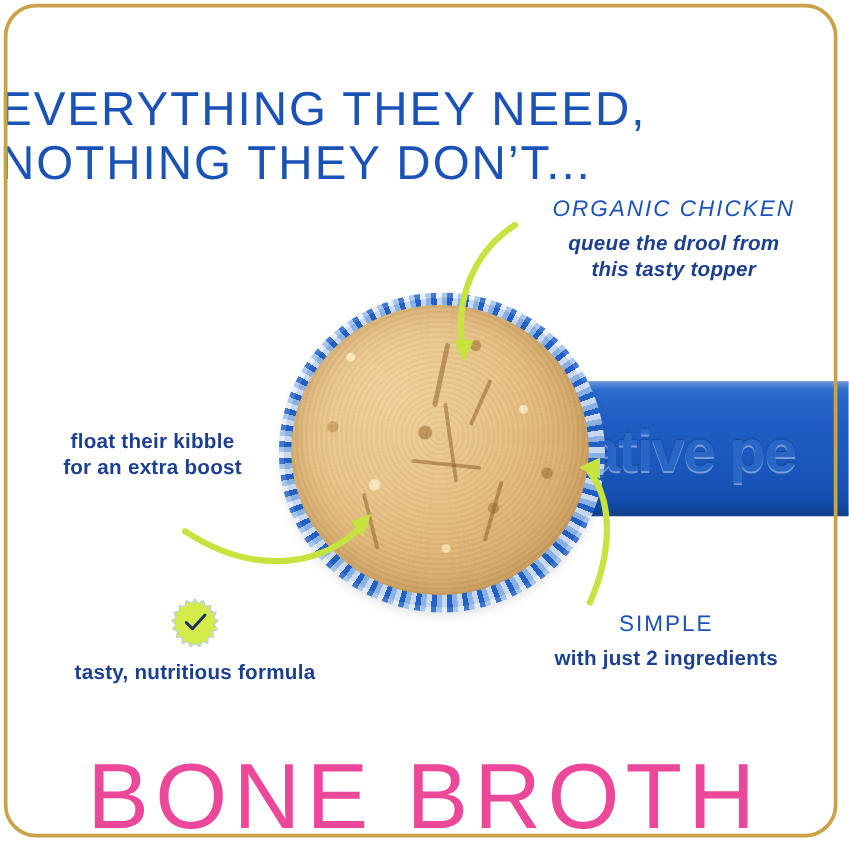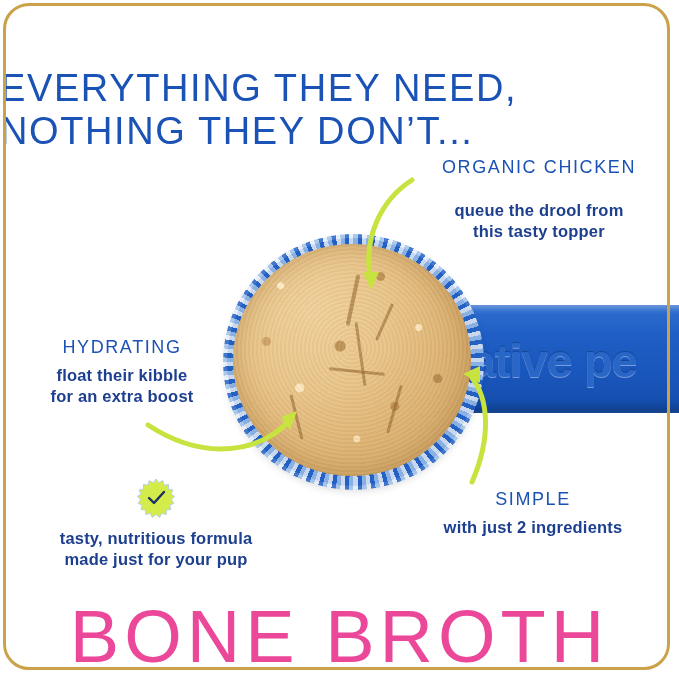--- a/index.html
+++ b/index.html
@@ -110,21 +110,21 @@
   }
   .badge .burst{
     position:absolute;left:0;top:0;width:40px;height:40px;
   }
   .badge .tick{
     position:absolute;left:0;top:0;width:40px;height:40px;
   }
 
   
   #c-protein{left:46px;top:146px;width:215px;}
-  #c-chicken{left:413px;top:156px;width:252px;}
+  #c-chicken{left:413px;top:156px;width:252px;font-style:italic;}
   #c-hydrating{left:22px;top:336px;width:200px;}
   #c-tasty{left:42px;top:478px;width:228px;}
   #c-simple{left:418px;top:488px;width:230px;}
 </style>
 </head>
 <body>
 
 <div id="stage">
 
   <div id="photo">
@@ -159,41 +159,39 @@
   </svg>
 
   <div id="headline">
     <span>EVERYTHING THEY NEED,</span>
     <span class="l2">NOTHING THEY DON’T...</span>
   </div>
 
 
   <div class="callout co-center" id="c-chicken">
     <div class="co-head">ORGANIC CHICKEN</div>
-    <div class="co-body" style="margin-top:22px;">queue the drool from</div>
+    <div class="co-body" style="margin-top:7px;">queue the drool from</div>
     <div class="co-body">this tasty topper</div>
   </div>
 
   <div class="callout co-center" id="c-hydrating">
-    <div class="co-head">HYDRATING</div>
     <div class="co-body" style="margin-top:7px;">float their kibble</div>
     <div class="co-body">for an extra boost</div>
   </div>
 
   <div class="callout co-center" id="c-tasty">
     <div class="badge">
       <svg class="burst" viewBox="0 0 40 40">
         <polygon fill="#d4ec4a" stroke="#b9cfe6" stroke-width="1" points="20,1 22.6,4.7 26.8,2.6 28,7.1 32.6,6.5 32.5,11.1 36.9,11.9 34.9,16 38.6,18.4 35.3,21.6 37.9,25.3 33.8,27.2 35,31.6 30.5,32 30.2,36.6 25.8,35.3 23.7,39.4 20,36.6 16.3,39.4 14.2,35.3 9.8,36.6 9.5,32 5,31.6 6.2,27.2 2.1,25.3 4.7,21.6 1.4,18.4 5.1,16 3.1,11.9 7.5,11.1 7.4,6.5 12,7.1 13.2,2.6 17.4,4.7"></polygon>
       </svg>
       <svg class="tick" viewBox="0 0 40 40">
         <path d="M13 20 L18 25 L28 14" fill="none" stroke="#1d2f62" stroke-width="2.4" stroke-linecap="round" stroke-linejoin="round"></path>
       </svg>
     </div>
     <div class="co-body">tasty, nutritious formula</div>
-    <div class="co-body">made just for your pup</div>
   </div>
 
   <div class="callout co-center" id="c-simple">
     <div class="co-head">SIMPLE</div>
     <div class="co-body" style="margin-top:7px;">with just 2 ingredients</div>
   </div>
 
   <div id="wordmark">BONE BROTH</div>
 
   <div id="frame"></div>

